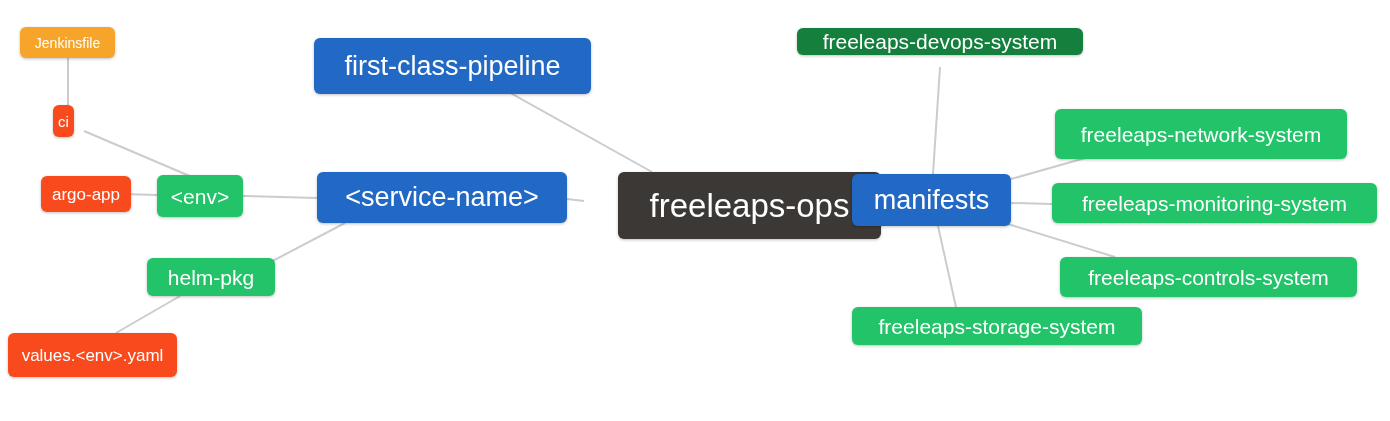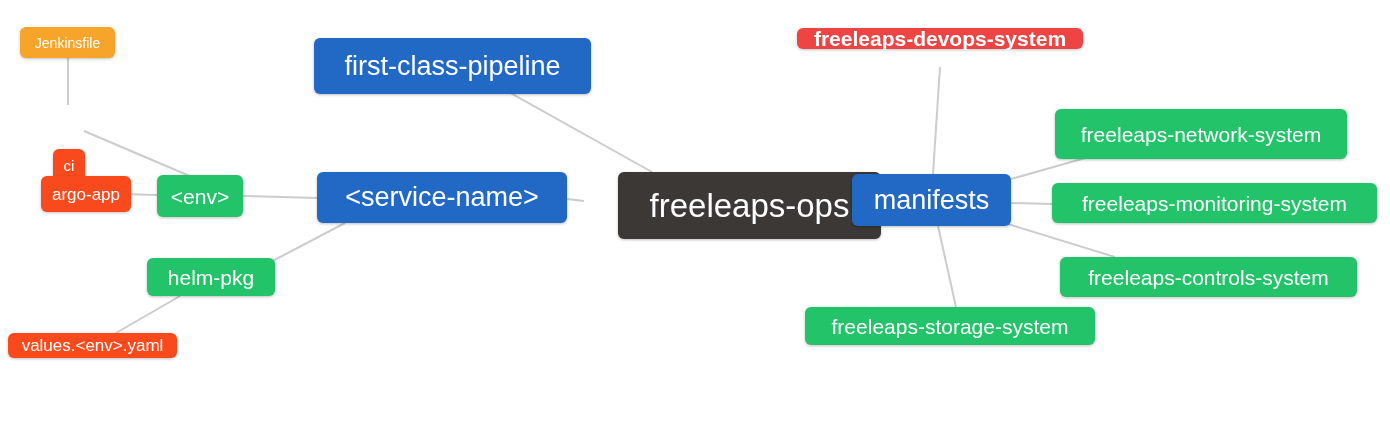--- a/index.html
+++ b/index.html
@@ -59,56 +59,56 @@
       <line x1="933" y1="174" x2="940" y2="67" stroke="#cccccc" stroke-width="2"></line>
       <line x1="1011" y1="179" x2="1110" y2="151" stroke="#cccccc" stroke-width="2"></line>
       <line x1="1011" y1="203" x2="1052" y2="204" stroke="#cccccc" stroke-width="2"></line>
       <line x1="1008" y1="224" x2="1115" y2="257" stroke="#cccccc" stroke-width="2"></line>
       <line x1="938" y1="226" x2="956" y2="307" stroke="#cccccc" stroke-width="2"></line>
     </svg>
   <div id="node-layer">
       <div class="node" style="left: 20px; top: 27px; width: 95px; height: 31px; background: rgb(247, 164, 42); font-size: 14px;">
         <span>Jenkinsfile</span>
       </div>
-      <div class="node" style="left: 53px; top: 105px; width: 32px; height: 32px; background: rgb(249, 74, 29); font-size: 15px; margin-top: 44px;">
+      <div class="node" style="left: 53px; top: 105px; width: 21px; height: 32px; background: rgb(249, 74, 29); font-size: 15px;">
         <span>ci</span>
       </div>
       <div class="node" style="left: 41px; top: 176px; width: 90px; height: 36px; background: rgb(249, 74, 29); font-size: 17px;">
         <span>argo-app</span>
       </div>
       <div class="node" style="left: 157px; top: 175px; width: 86px; height: 42px; background: rgb(35, 195, 106); font-size: 21px;">
         <span>&lt;env&gt;</span>
       </div>
       <div class="node" style="left: 147px; top: 258px; width: 128px; height: 38px; background: rgb(35, 195, 106); font-size: 21px; text-align: center;">
         <span>helm-pkg</span>
       </div>
-      <div class="node" style="left: 8px; top: 333px; width: 169px; height: 25px; background: rgb(249, 74, 29); font-size: 17px;">
+      <div class="node" style="left: 8px; top: 333px; width: 169px; height: 44px; background: rgb(249, 74, 29); font-size: 17px;">
         <span>values.&lt;env&gt;.yaml</span>
       </div>
       <div class="node" style="left: 314px; top: 38px; width: 277px; height: 56px; background: rgb(34, 105, 197); font-size: 27px;">
         <span>first-class-pipeline</span>
       </div>
       <div class="node" style="left: 317px; top: 172px; width: 250px; height: 51px; background: rgb(34, 105, 197); font-size: 27px;">
         <span>&lt;service-name&gt;</span>
       </div>
       <div class="node" style="left: 618px; top: 172px; width: 263px; height: 67px; background: rgb(59, 56, 53); font-size: 33px;">
         <span>freeleaps-ops</span>
       </div>
       <div class="node" style="left: 852px; top: 174px; width: 159px; height: 52px; background: rgb(34, 105, 197); font-size: 27px;">
         <span>manifests</span>
       </div>
-      <div class="node" style="left: 797px; top: 28px; width: 286px; height: 21px; background: #ef4444; font-size: 21px; font-weight: bold;">
+      <div class="node" style="left: 797px; top: 28px; width: 286px; height: 27px; background: #15803d; font-size: 21px;">
         <span>freeleaps-devops-system</span>
       </div>
       <div class="node" style="left: 1055px; top: 109px; width: 292px; height: 50px; background: rgb(35, 195, 106); font-size: 21px;">
         <span>freeleaps-network-system</span>
       </div>
       <div class="node" style="left: 1052px; top: 183px; width: 325px; height: 40px; background: rgb(35, 195, 106); font-size: 21px;">
         <span>freeleaps-monitoring-system</span>
       </div>
       <div class="node" style="left: 1060px; top: 257px; width: 297px; height: 40px; background: rgb(35, 195, 106); font-size: 21px; justify-content: center;">
         <span>freeleaps-controls-system</span>
       </div>
-      <div class="node" style="left: 805px; top: 307px; width: 290px; height: 38px; background: rgb(35, 195, 106); font-size: 21px;">
+      <div class="node" style="left: 852px; top: 307px; width: 290px; height: 38px; background: rgb(35, 195, 106); font-size: 21px;">
         <span>freeleaps-storage-system</span>
       </div>
     </div>
 </div>
 
 </body></html>

